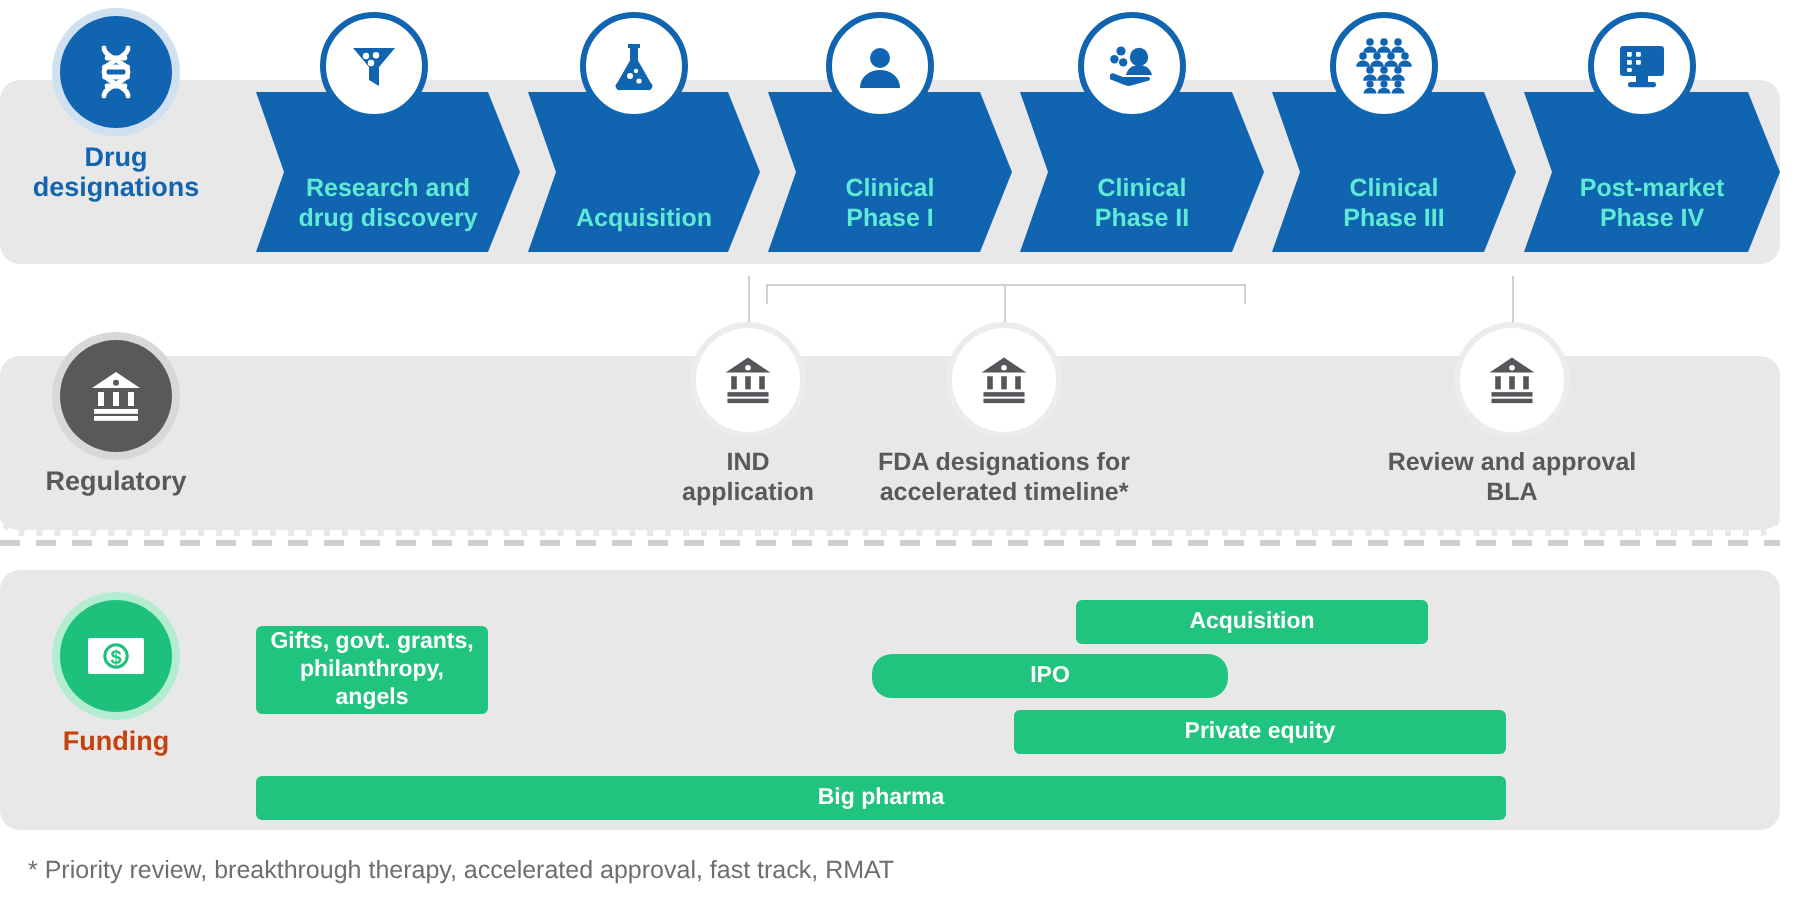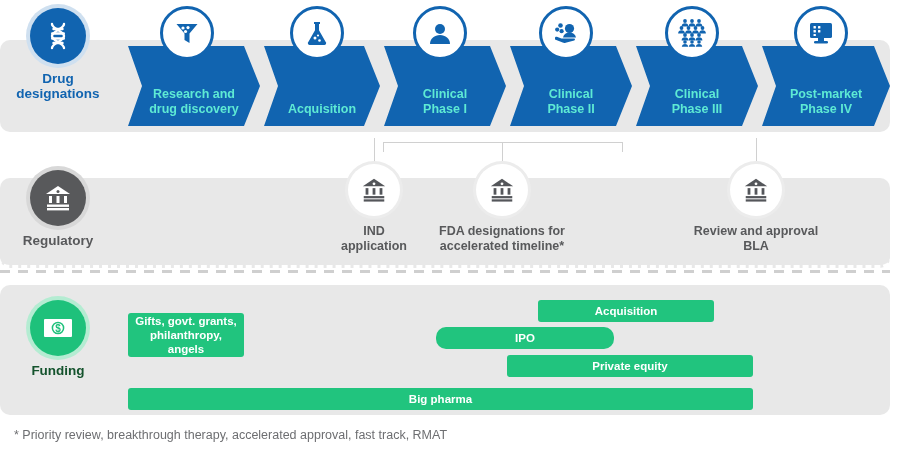--- a/index.html
+++ b/index.html
@@ -41,21 +41,21 @@
   }
   .cat-dev   { left: 0px;  top: 8px;  }
   .cat-reg   { left: 0px;  top: 170px;}
   .cat-fund  { left: 0px;  top: 300px;}
 
   .circ-blue  { background:#1164b0; box-shadow: 0 0 0 4px #cfe0f0; }
   .circ-gray  { background:#58595b; box-shadow: 0 0 0 4px #d8d8d8; }
   .circ-green { background:#1ec17b; box-shadow: 0 0 0 4px #b4ecd2; }
   .cap-blue  { color:#1164b0; }
   .cap-gray  { color:#58595b; }
-  .cap-green { color:#14532d; }
+  .cap-green { color:#c2410c; }
 
   
   .chev {
     position: absolute; top: 46px; height: 80px;
     background: #1164b0;
     clip-path: polygon(0 0, calc(100% - 16px) 0, 100% 50%,
                        calc(100% - 16px) 100%, 0 100%, 14px 50%);
     display: flex; align-items: flex-end; justify-content: center;
     padding-bottom: 9px;
   }

